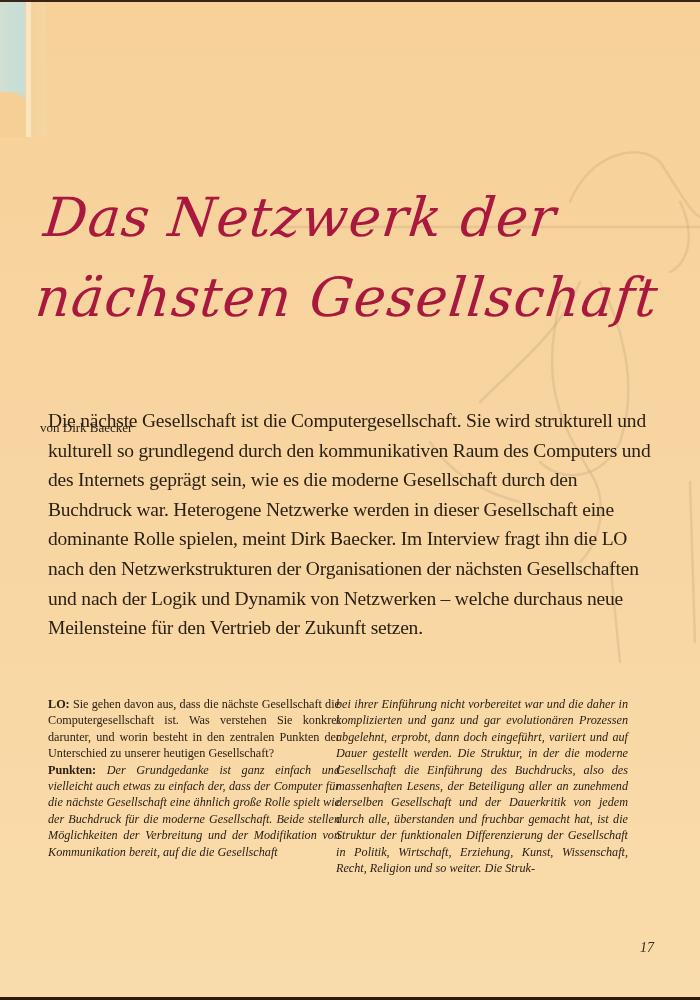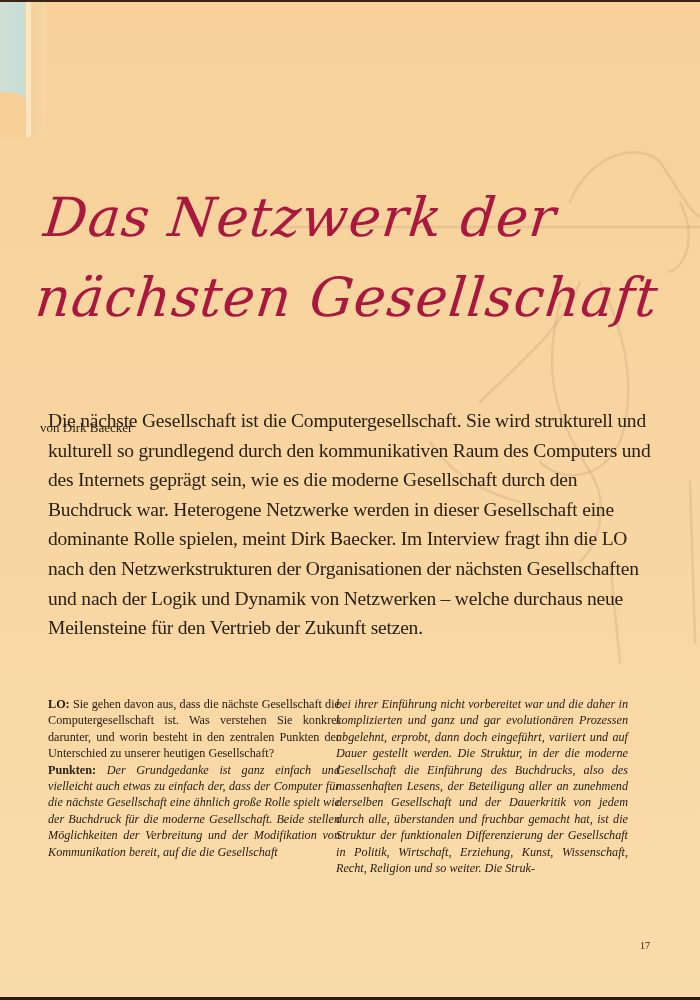--- a/index.html
+++ b/index.html
@@ -56,21 +56,21 @@
       font-family: "Liberation Serif", serif; font-size: 12.2px; line-height: 16.4px;
       text-align: justify; color: #2b2016;
     }
     .col.left { left: 48px; }
     .col.right { left: 336px; }
     .col p { margin: 0; }
     .speaker { font-weight: bold; font-style: normal; }
     .answer { font-style: italic; }
     .page-number {
       position: absolute; left: 640px; top: 938px;
-      font-family: "Liberation Serif", serif; font-size: 10px; color: #3a2a1a;
+      font-family: "Liberation Serif", serif; font-size: 14px; color: #3a2a1a; font-style: italic;
     }
   </style>
 </head>
 <body>
 
 <div class="page">
   <div class="deco-strip"></div>
 
   <svg class="bg-sketch" viewBox="0 0 700 1000">
     <g fill="none" stroke="#c9a97a" stroke-opacity="0.35" stroke-width="2.5" stroke-linecap="round">

